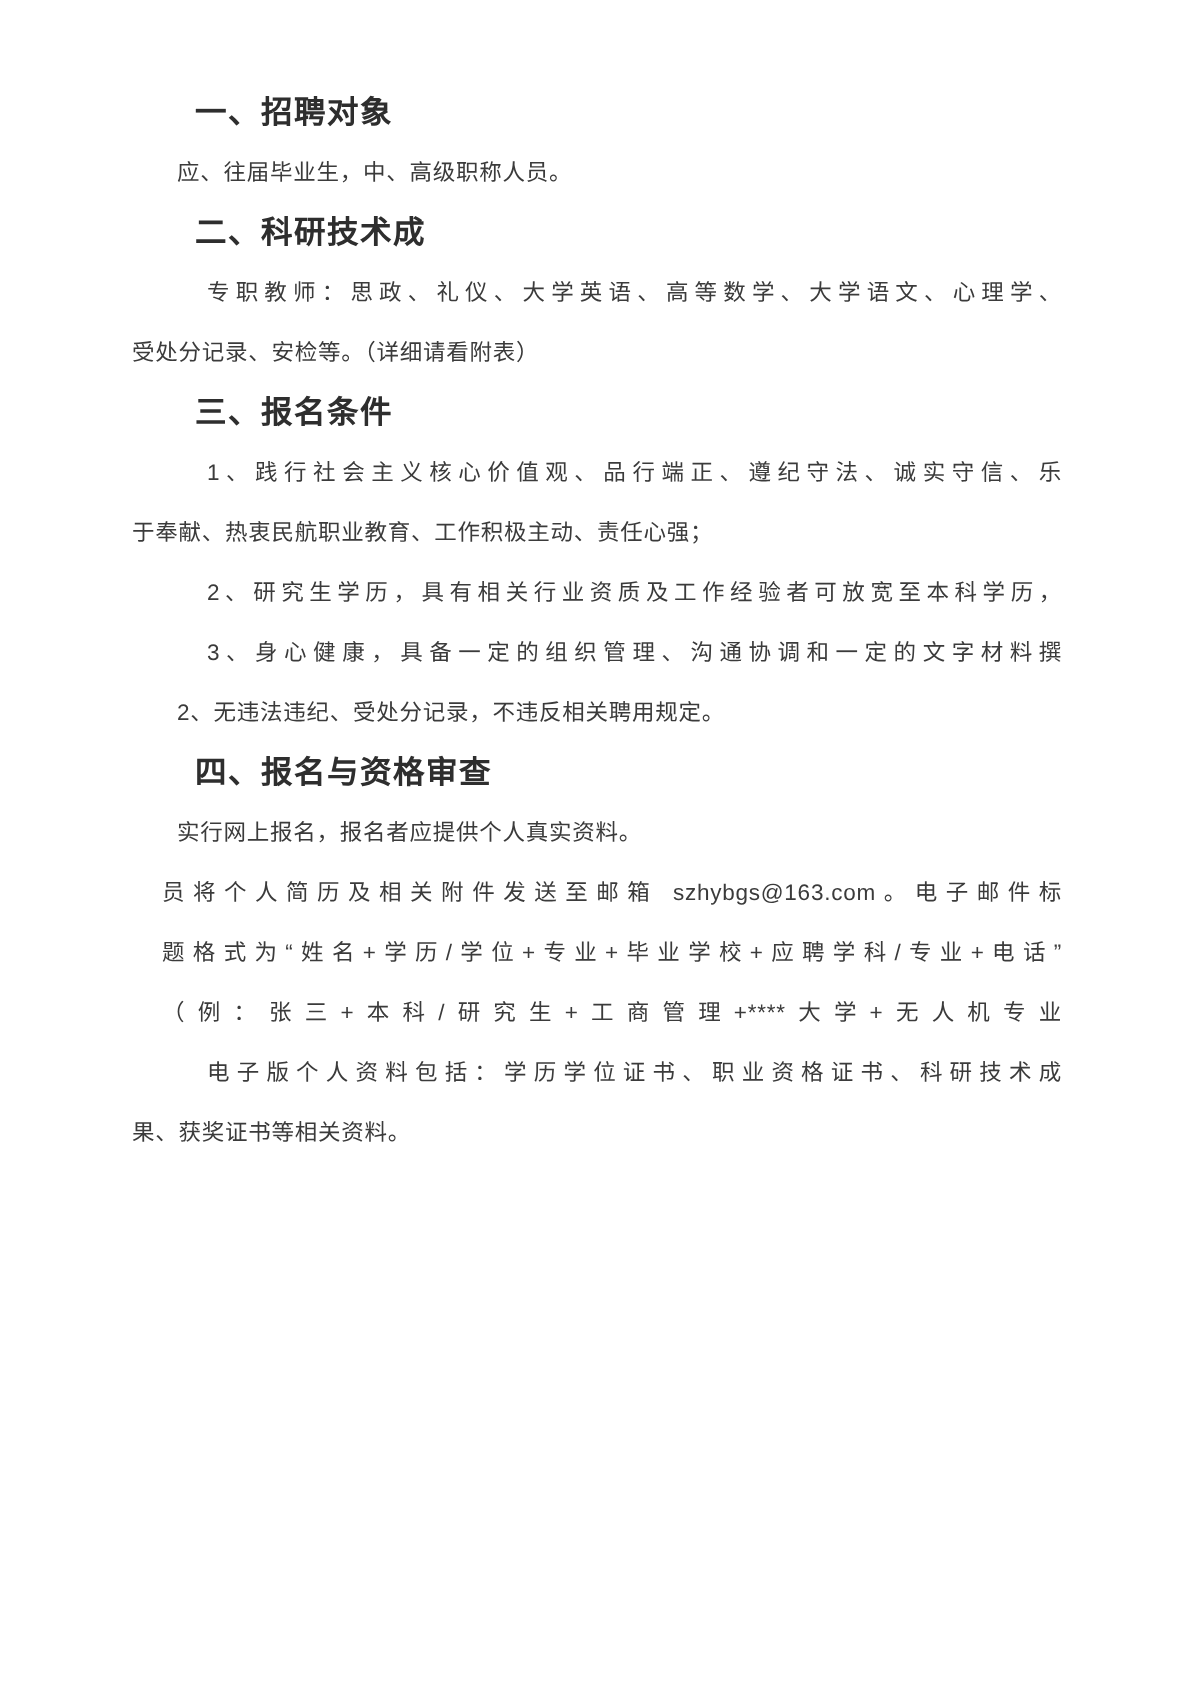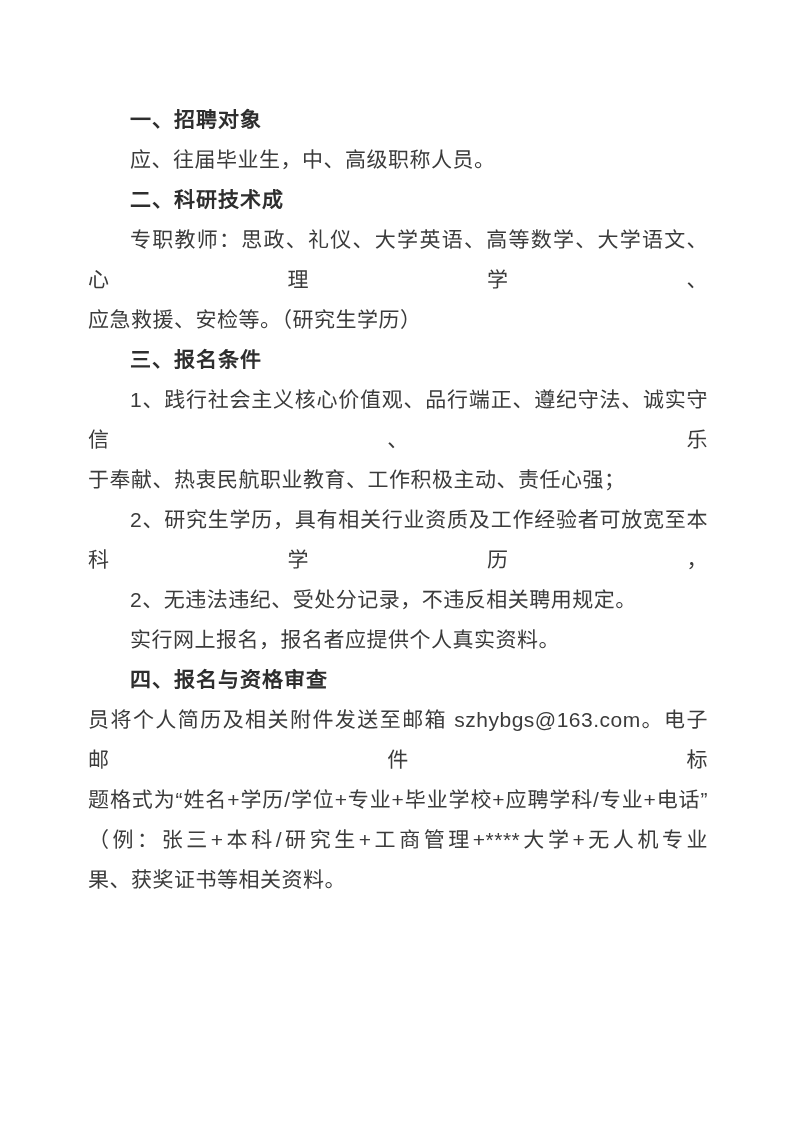--- a/index.html
+++ b/index.html
@@ -12,88 +12,91 @@
     width: 793px;
     height: 1122px;
     overflow: hidden;
     font-family: "Liberation Sans", "DejaVu Sans", sans-serif;
   }
   .page {
     box-sizing: border-box;
     width: 793px;
     height: 1122px;
     background: var(--page-bg, #ffffff);
-    padding: 100px 85px 0 88px;
+    padding: 56px 85px 0 88px;
   }
   .doc-body {
     width: 620px;
   }
   .line {
-    font-size: 21px;
+    font-size: 15px;
     line-height: 40px;
     color: var(--text-color, #3b3b3b);
     text-align: left;
     white-space: normal;
     letter-spacing: 0.5px;
   }
   .heading .line {
     font-weight: 700;
     font-size: 21px;
     color: var(--heading-color, #2e2e2e);
     letter-spacing: 1px;
   }
   .indent {
     text-indent: 2em;
   }
   .justify {
     text-align: justify;
     text-align-last: justify;
+    margin-left: 20px;
   }
 </style>
 </head>
 <body>
 
 <main class="page">
   <div class="doc-body">
       <div class="block heading">
         <div class="line indent">一、招聘对象</div>
       </div>
       <div class="block paragraph">
         <div class="line indent">应、往届毕业生，中、高级职称人员。</div>
       </div>
       <div class="block heading">
         <div class="line indent">二、科研技术成</div>
       </div>
       <div class="block paragraph">
         <div class="line indent justify">专职教师：思政、礼仪、大学英语、高等数学、大学语文、心理学、</div>
-        <div class="line">应急救援、安检等。（研究生学历）</div>
+        <div class="line">受处分记录、安检等。（详细请看附表）</div>
       </div>
       <div class="block heading">
         <div class="line indent">三、报名条件</div>
       </div>
       <div class="block paragraph">
         <div class="line indent justify">1、践行社会主义核心价值观、品行端正、遵纪守法、诚实守信、乐</div>
         <div class="line">于奉献、热衷民航职业教育、工作积极主动、责任心强；</div>
       </div>
       <div class="block paragraph">
         <div class="line indent justify">2、研究生学历，具有相关行业资质及工作经验者可放宽至本科学历，</div>
       </div>
       <div class="block paragraph">
+        <div class="line indent justify">3、身心健康，具备一定的组织管理、沟通协调和一定的文字材料撰</div>
       </div>
       <div class="block paragraph">
         <div class="line indent">2、无违法违纪、受处分记录，不违反相关聘用规定。</div>
       </div>
+      <div class="block heading">
+        <div class="line indent">四、报名与资格审查</div>
+      </div>
       <div class="block paragraph">
         <div class="line indent">实行网上报名，报名者应提供个人真实资料。</div>
-      </div>
-      <div class="block heading">
-        <div class="line indent">四、报名与资格审查</div>
       </div>
       <div class="block paragraph">
         <div class="line justify">员将个人简历及相关附件发送至邮箱 szhybgs@163.com。电子邮件标</div>
         <div class="line justify">题格式为“姓名+学历/学位+专业+毕业学校+应聘学科/专业+电话”</div>
         <div class="line justify">（例：张三+本科/研究生+工商管理+****大学+无人机专业</div>
       </div>
       <div class="block paragraph">
+        <div class="line indent justify">电子版个人资料包括：学历学位证书、职业资格证书、科研技术成</div>
         <div class="line">果、获奖证书等相关资料。</div>
       </div>
     </div>
 </main>
 
 </body></html>

